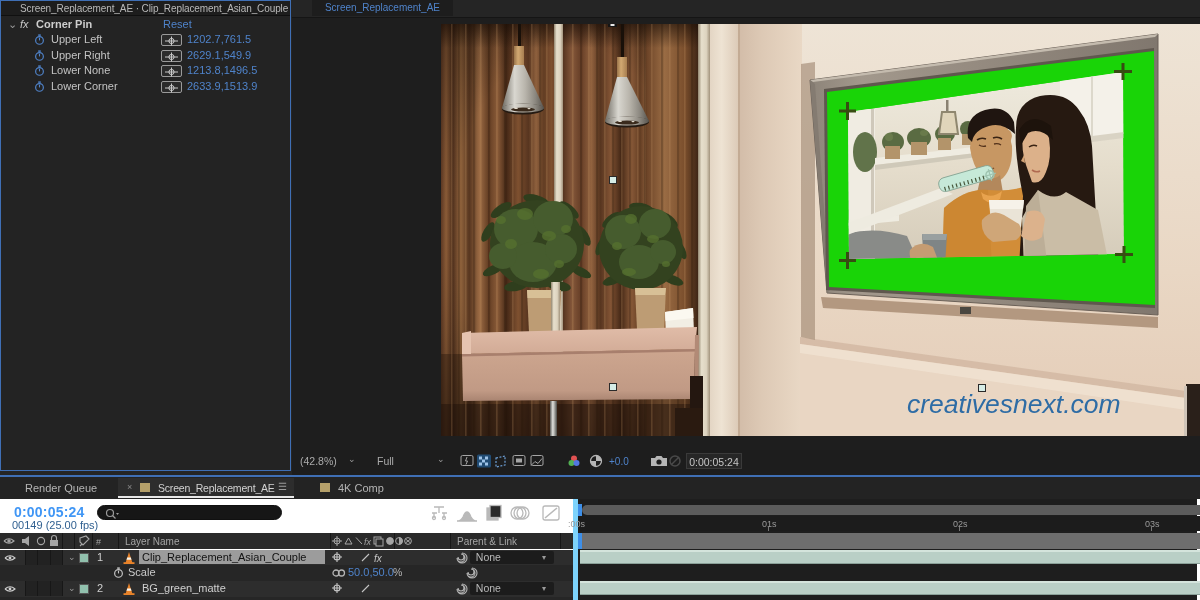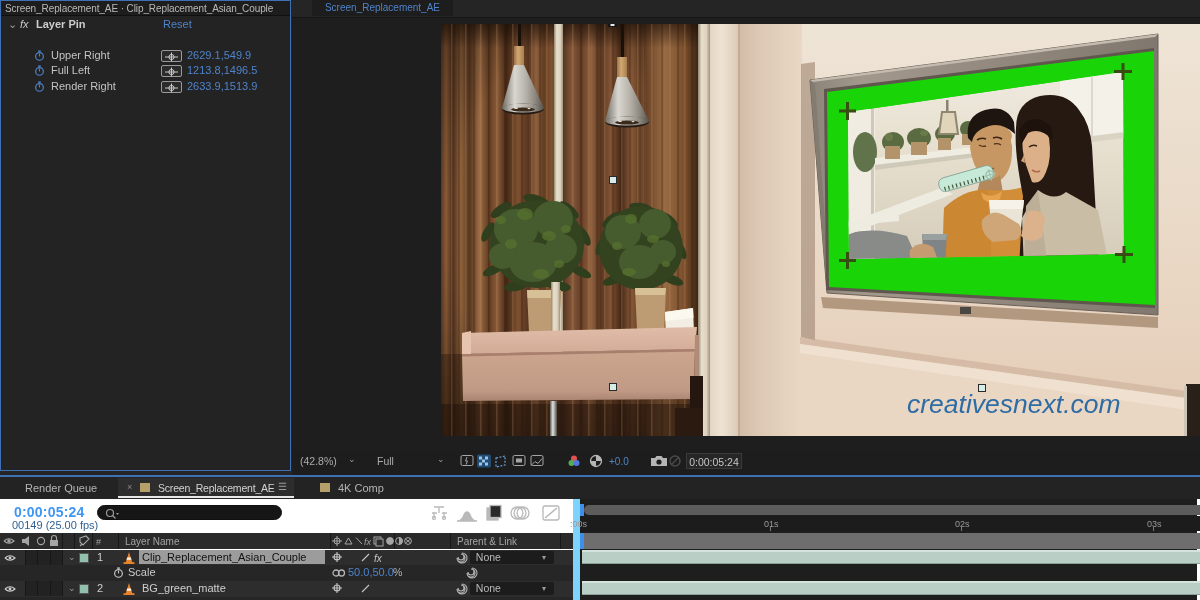--- a/index.html
+++ b/index.html
@@ -1,21 +1,21 @@
 <!DOCTYPE html>
 <html><head>
 <meta charset="utf-8">
 <style>
 html,body{margin:0;padding:0;width:1200px;height:600px;overflow:hidden;background:#1d1d1d;font-family:"Liberation Sans",sans-serif;}
 *{box-sizing:border-box;}
 .abs{position:absolute;}
 #stage{position:relative;width:1200px;height:600px;background:#252525;}
 
 #ecp{left:0;top:0;width:291px;height:471px;background:#232323;border:1px solid #3f6fb5;}
-#ecp .tab{height:15px;background:#1d1d1d;border-bottom:1px solid #101010;color:#b9b9b9;font-size:10px;line-height:15px;padding-left:4px;white-space:nowrap;letter-spacing:-0.1px;}
+#ecp .tab{height:15px;background:#1d1d1d;border-bottom:1px solid #101010;color:#b9b9b9;font-size:10px;line-height:15px;padding-left:19px;white-space:nowrap;letter-spacing:-0.1px;}
 .ecrow{position:absolute;left:0;width:100%;height:15px;color:#c3c3c3;font-size:11px;line-height:15px;}
 .blue{color:#4f83ca;}
 .xhair{position:absolute;left:160px;top:2px;width:21px;height:12px;border:1px solid #9a9a9a;border-radius:2px;background:#2b2b2b;}
 .stopw{position:absolute;left:33px;top:2px;width:11px;height:11px;}
 
 #comp{left:292px;top:0;width:908px;height:475px;background:#1d1d1d;}
 #ctabs{position:absolute;left:0;top:0;width:100%;height:18px;background:#252525;border-bottom:1px solid #151515;}
 #ctab1{position:absolute;left:20px;top:0px;width:141px;height:16px;background:#1d1d1d;color:#4f83ca;font-size:10px;line-height:16px;text-align:center;}
 #viewer{position:absolute;left:0;top:18px;width:908px;height:432px;background:#1e1e1e;}
 #toolbar{position:absolute;left:0;top:450px;width:908px;height:22px;background:#1d1d1d;color:#ababab;font-size:10.5px;}
@@ -454,22 +454,36 @@
           <line x1="104" y1="11" x2="112" y2="3" stroke="#4a4a4a" stroke-width="1.5"></line>
       </svg>
       <span class="tbbox" style="left:394px;top:3px;width:56px;background:#262626;border:1px solid #3a3a3a;text-align:center;color:#c5c5c5;">0:00:05:24</span>
     </div>
   </div>
   <div class="abs" id="ecp">
     <div class="tab">Screen_Replacement_AE · Clip_Replacement_Asian_Couple</div>
     <div class="ecrow" style="top:16px">
         <span style="position:absolute;left:7px;color:#9a9a9a">⌄</span>
         <span style="position:absolute;left:19px;font-style:italic;color:#c9c9c9">fx</span>
-        <b style="position:absolute;left:35px;color:#cdcdcd">Layer Pin</b>
+        <b style="position:absolute;left:35px;color:#cdcdcd">Corner Pin</b>
         <span class="blue" style="position:absolute;left:162px">Reset</span>
+      </div>
+    <div class="ecrow" style="top:31px">
+        <svg class="stopw" viewBox="0 0 12 12">
+          <circle cx="6" cy="7" r="4.2" fill="none" stroke="#4f83ca" stroke-width="1.3"></circle>
+          <rect x="4.6" y="0.4" width="2.8" height="1.6" fill="#4f83ca"></rect>
+          <line x1="6" y1="7" x2="6" y2="4" stroke="#4f83ca" stroke-width="1.2"></line>
+        </svg>
+        <span style="position:absolute;left:50px">Upper Left</span>
+        <span class="xhair"><svg width="19" height="10" viewBox="0 0 19 10">
+            <circle cx="9.5" cy="5" r="2.6" fill="none" stroke="#c9c9c9" stroke-width="1"></circle>
+            <line x1="3" y1="5" x2="16" y2="5" stroke="#c9c9c9" stroke-width="1"></line>
+            <line x1="9.5" y1="0.5" x2="9.5" y2="9.5" stroke="#c9c9c9" stroke-width="1"></line>
+          </svg></span>
+        <span class="blue" style="position:absolute;left:186px">1202.7,761.5</span>
       </div>
     <div class="ecrow" style="top:46.5px">
         <svg class="stopw" viewBox="0 0 12 12">
           <circle cx="6" cy="7" r="4.2" fill="none" stroke="#4f83ca" stroke-width="1.3"></circle>
           <rect x="4.6" y="0.4" width="2.8" height="1.6" fill="#4f83ca"></rect>
           <line x1="6" y1="7" x2="6" y2="4" stroke="#4f83ca" stroke-width="1.2"></line>
         </svg>
         <span style="position:absolute;left:50px">Upper Right</span>
         <span class="xhair"><svg width="19" height="10" viewBox="0 0 19 10">
             <circle cx="9.5" cy="5" r="2.6" fill="none" stroke="#c9c9c9" stroke-width="1"></circle>
@@ -477,35 +491,35 @@
             <line x1="9.5" y1="0.5" x2="9.5" y2="9.5" stroke="#c9c9c9" stroke-width="1"></line>
           </svg></span>
         <span class="blue" style="position:absolute;left:186px">2629.1,549.9</span>
       </div>
     <div class="ecrow" style="top:62px">
         <svg class="stopw" viewBox="0 0 12 12">
           <circle cx="6" cy="7" r="4.2" fill="none" stroke="#4f83ca" stroke-width="1.3"></circle>
           <rect x="4.6" y="0.4" width="2.8" height="1.6" fill="#4f83ca"></rect>
           <line x1="6" y1="7" x2="6" y2="4" stroke="#4f83ca" stroke-width="1.2"></line>
         </svg>
-        <span style="position:absolute;left:50px">Full Left</span>
+        <span style="position:absolute;left:50px">Lower None</span>
         <span class="xhair"><svg width="19" height="10" viewBox="0 0 19 10">
             <circle cx="9.5" cy="5" r="2.6" fill="none" stroke="#c9c9c9" stroke-width="1"></circle>
             <line x1="3" y1="5" x2="16" y2="5" stroke="#c9c9c9" stroke-width="1"></line>
             <line x1="9.5" y1="0.5" x2="9.5" y2="9.5" stroke="#c9c9c9" stroke-width="1"></line>
           </svg></span>
         <span class="blue" style="position:absolute;left:186px">1213.8,1496.5</span>
       </div>
     <div class="ecrow" style="top:77.5px">
         <svg class="stopw" viewBox="0 0 12 12">
           <circle cx="6" cy="7" r="4.2" fill="none" stroke="#4f83ca" stroke-width="1.3"></circle>
           <rect x="4.6" y="0.4" width="2.8" height="1.6" fill="#4f83ca"></rect>
           <line x1="6" y1="7" x2="6" y2="4" stroke="#4f83ca" stroke-width="1.2"></line>
         </svg>
-        <span style="position:absolute;left:50px">Render Right</span>
+        <span style="position:absolute;left:50px">Lower Corner</span>
         <span class="xhair"><svg width="19" height="10" viewBox="0 0 19 10">
             <circle cx="9.5" cy="5" r="2.6" fill="none" stroke="#c9c9c9" stroke-width="1"></circle>
             <line x1="3" y1="5" x2="16" y2="5" stroke="#c9c9c9" stroke-width="1"></line>
             <line x1="9.5" y1="0.5" x2="9.5" y2="9.5" stroke="#c9c9c9" stroke-width="1"></line>
           </svg></span>
         <span class="blue" style="position:absolute;left:186px">2633.9,1513.9</span>
       </div>
   </div>
   <div class="abs" id="blueline"></div>
   <div class="abs" id="tl">
@@ -654,21 +668,21 @@
             <path d="M39,4 l-7,7"></path>
           </g>
         </svg>
       <span style="position:absolute;left:455px;top:2px"><svg width="14" height="12">
             <path d="M7,1 a5,5 0 1 1 -5,5 a4,4 0 1 0 4,-4 a3,3 0 1 1 -3,3" fill="none" stroke="#b5b5b5" stroke-width="1.1"></path>
           </svg></span>
       <span class="none">&nbsp;&nbsp;None<span style="position:absolute;right:8px;top:0;font-size:8px;color:#9a9a9a">▾</span></span>
     </div>
     <div class="lrow" style="top:120px;background:#262626;height:3px"></div>
 
-    <div style="position:absolute;left:573px;top:22px;width:624px;height:101px;background:#1e1e1e;border-left:7px solid #7dd3fc">
+    <div style="position:absolute;left:573px;top:22px;width:624px;height:101px;background:#1e1e1e;border-left:5px solid #7dd3fc">
       <div style="position:absolute;left:4px;top:6px;width:623px;height:10px;background:#5c5c5c;border-radius:5px"></div>
       <div style="position:absolute;left:0px;top:5px;width:4px;height:12px;background:#3e8fe8"></div>
       <div style="position:absolute;left:0;top:17px;width:627px;height:15px;background:#1c1c1c;color:#9a9a9a;font-size:9px">
         <span style="position:absolute;left:-10px;top:3px">:00s</span>
         <span style="position:absolute;left:184px;top:3px">01s</span>
         <span style="position:absolute;left:375px;top:3px">02s</span>
         <span style="position:absolute;left:567px;top:3px">03s</span>
         <span style="position:absolute;left:190px;top:11px;width:1px;height:4px;background:#777"></span>
         <span style="position:absolute;left:381px;top:11px;width:1px;height:4px;background:#777"></span>
         <span style="position:absolute;left:573px;top:11px;width:1px;height:4px;background:#777"></span>

